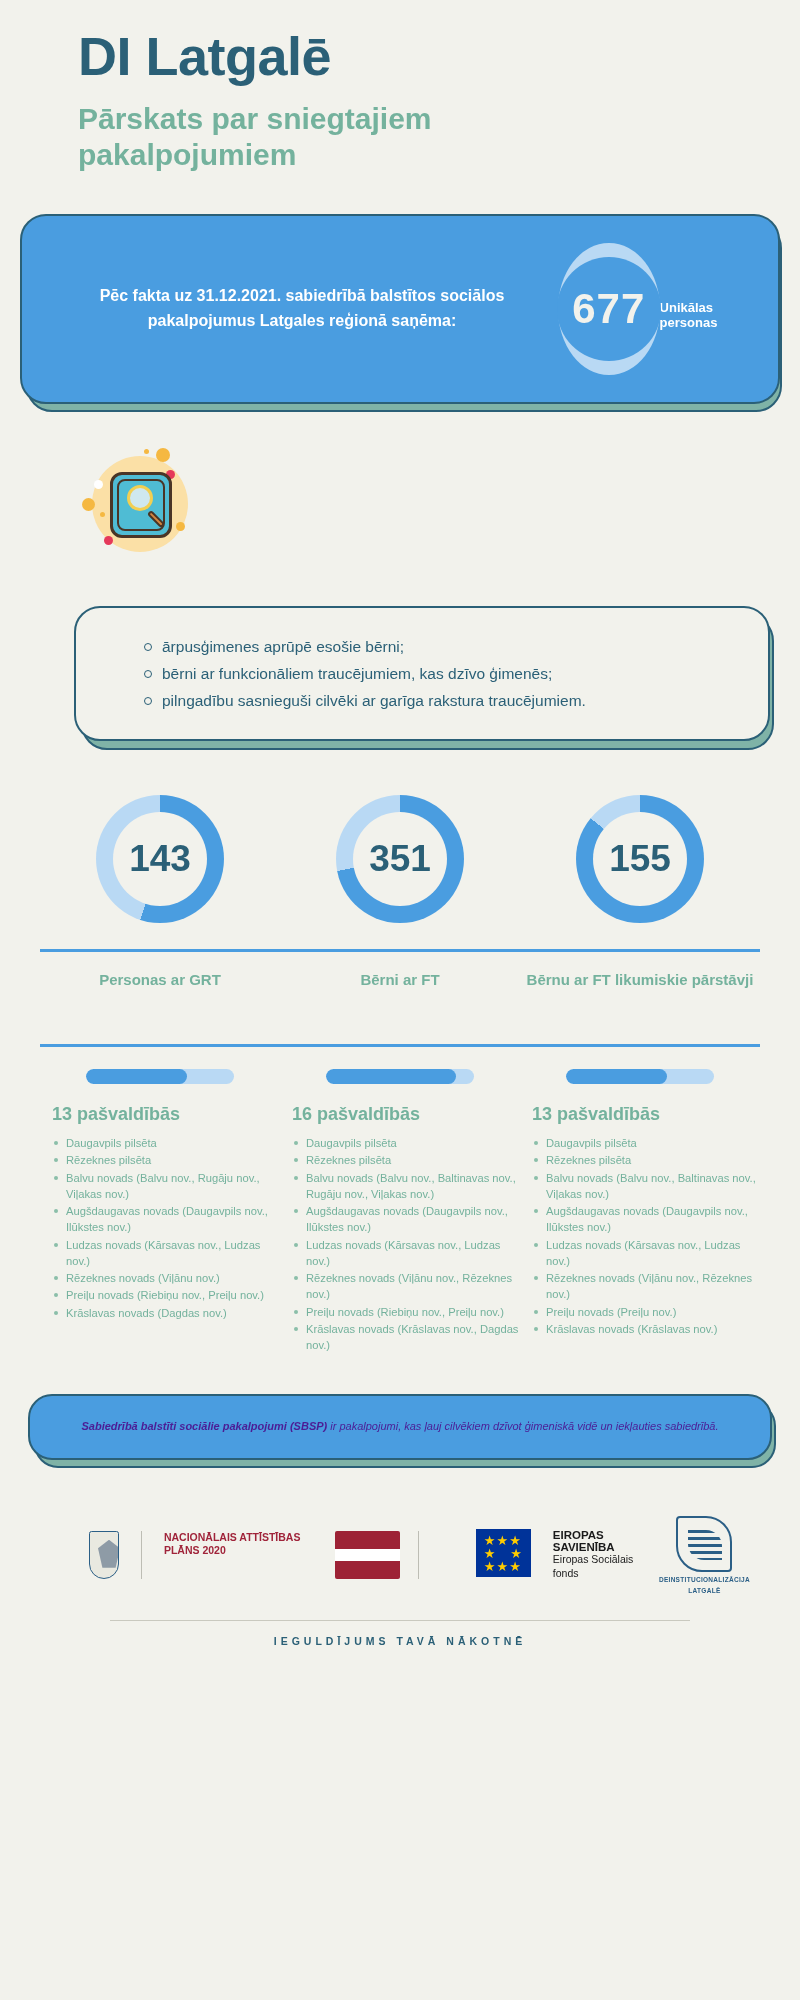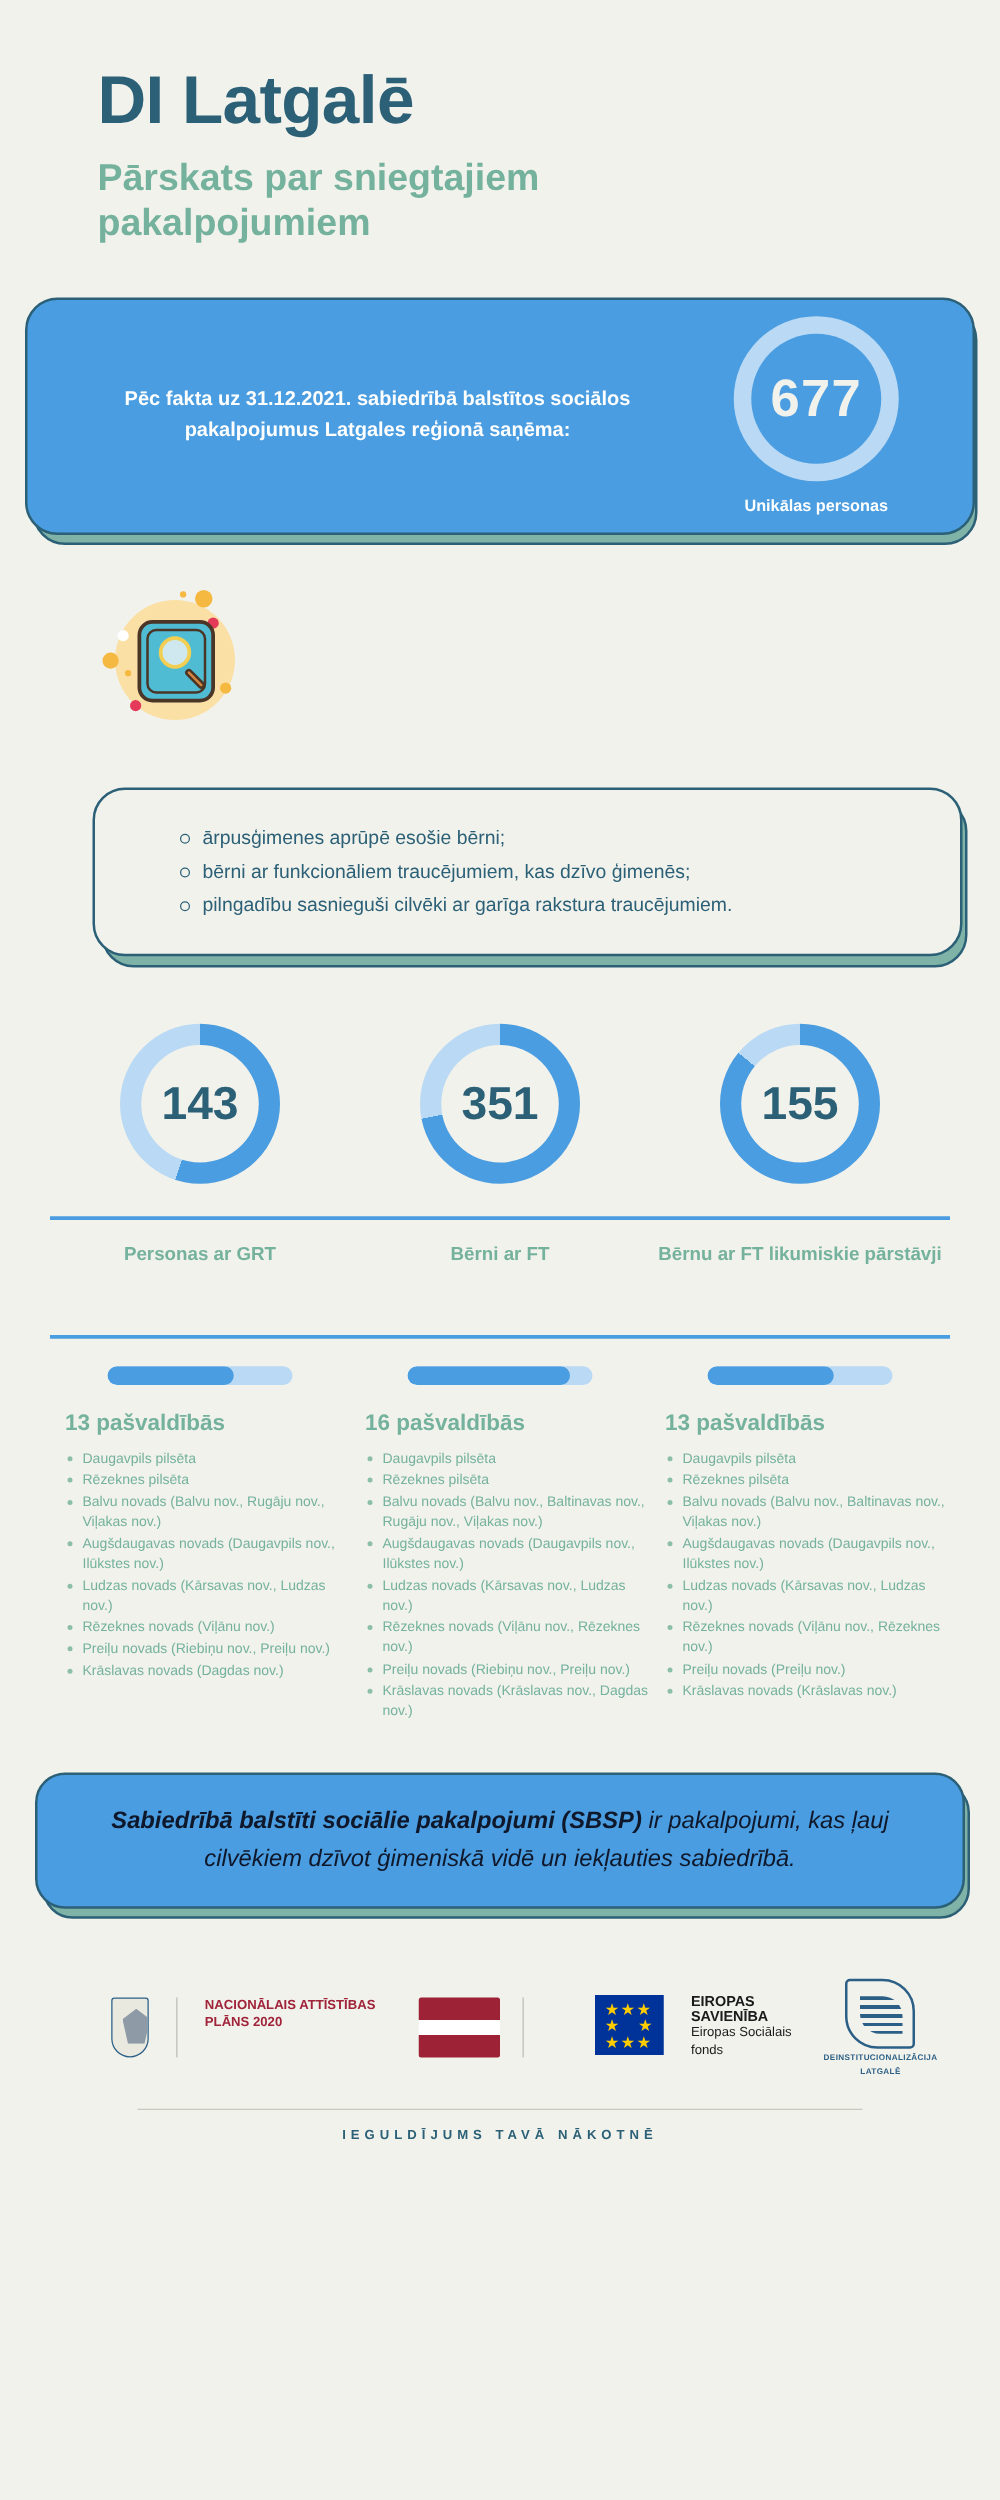--- a/index.html
+++ b/index.html
@@ -6,21 +6,21 @@
   html, body {
     width: 800px;
     background: #f2f2ec;
     font-family: "Liberation Sans", sans-serif;
   }
   body { width: 800px; height: 2000px; position: relative; overflow: hidden; }
 
   .page { width: 800px; height: 2000px; position: relative; background: #f2f2ec; }
 
   
-  .header { padding: 52px 0 0 78px; }
+  .header { padding: 28px 0 0 78px; }
   .title {
     font-size: 54px;
     font-weight: bold;
     color: #2b6077;
     letter-spacing: -0.5px;
     line-height: 1.05;
   }
   .subtitle {
     margin-top: 16px;
     font-size: 30px;
@@ -54,21 +54,20 @@
     font-size: 16px;
     font-weight: bold;
     line-height: 1.55;
     text-align: center;
     flex: 1;
     padding-right: 10px;
   }
   .banner-right {
     width: 190px;
     display: flex;
-    flex-direction: column;
     align-items: center;
   }
   .big-ring {
     width: 132px; height: 132px;
     border-radius: 50%;
     background: #b9d9f4;
     display: flex; align-items: center; justify-content: center;
     position: relative;
   }
   .big-ring::after {
@@ -227,21 +226,21 @@
   .fb-wrap { position: relative; margin: 40px 28px 0 28px; }
   .fb-shadow {
     position: absolute; left: 6px; top: 8px; right: -4px; bottom: -8px;
     background: #7fb3a7; border: 2px solid #2b6077; border-radius: 24px;
   }
   .fb-box {
     position: relative; background: #4a9de0;
     border: 2px solid #2b6077; border-radius: 24px;
     padding: 22px 42px; text-align: center;
   }
-  .fb-text { color: #0f172a; font-size: 19px; font-style: italic; line-height: 1.6; }
+  .fb-text { color: #4c1d95; font-size: 11px; font-style: italic; line-height: 1.6; }
   .fb-text b { font-weight: bold; }
 
   
   .logos {
     display: flex; align-items: center; justify-content: center;
     gap: 18px; margin-top: 56px; padding: 0 50px;
   }
   .logo-group { display: flex; align-items: flex-start; gap: 22px; padding-left: 39px; }
   .crest {
     width: 40px; height: 48px; background: #e9e9e0;

